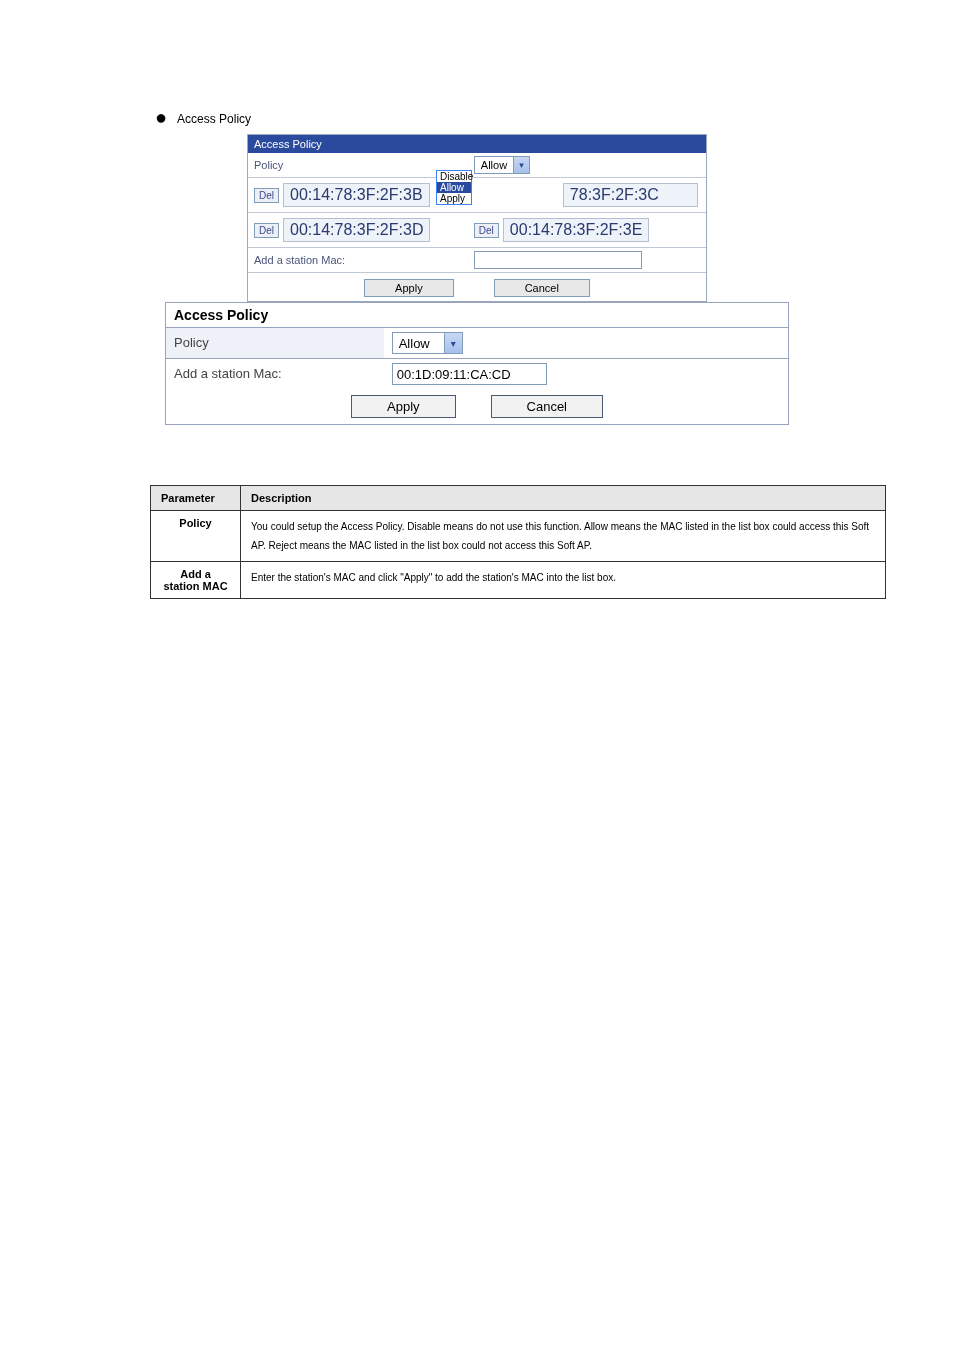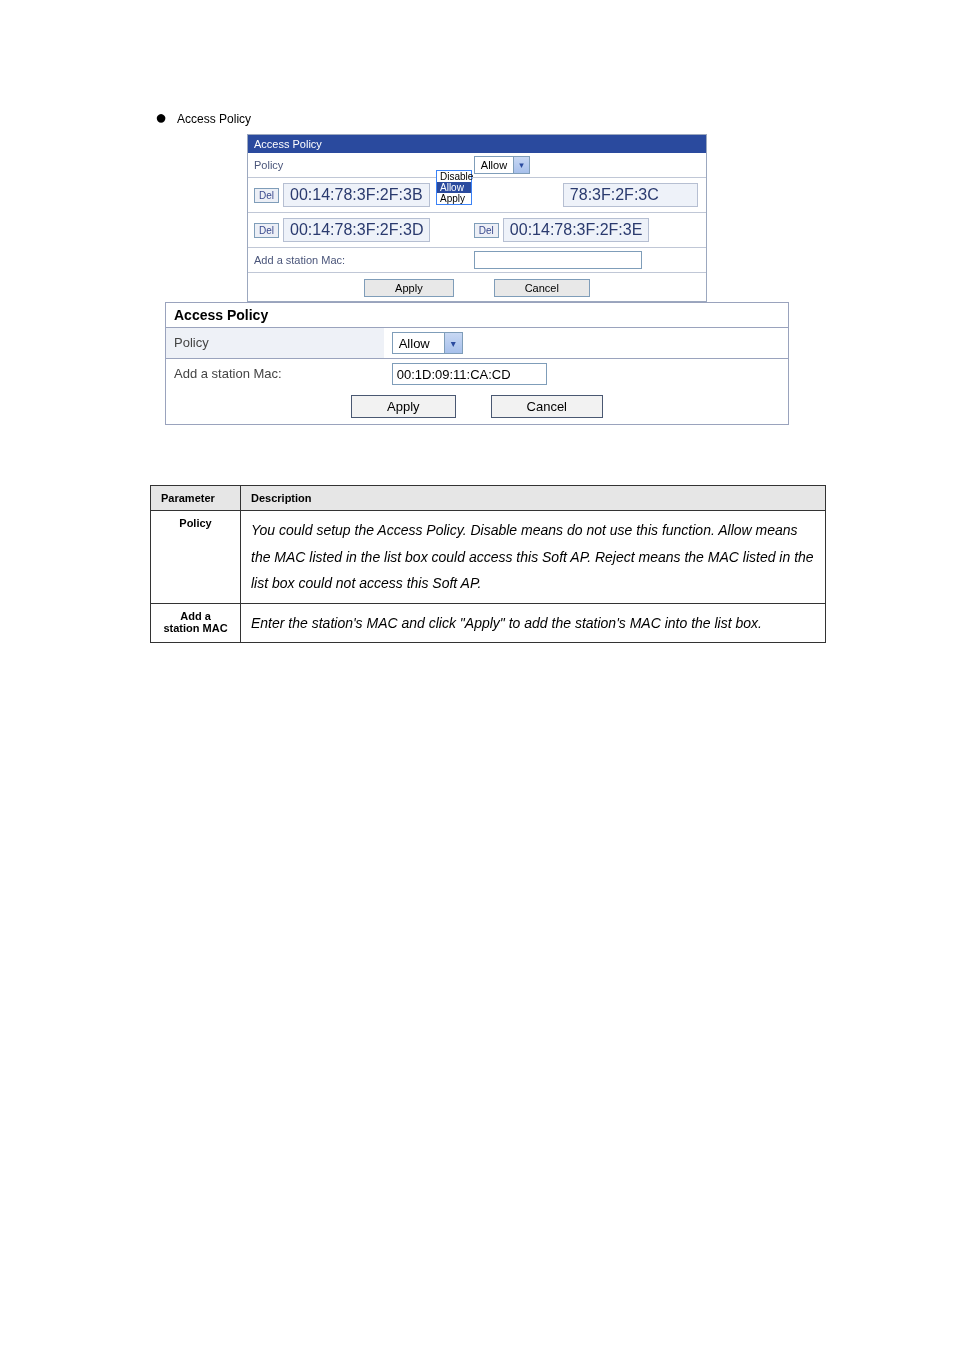--- a/index.html
+++ b/index.html
@@ -190,21 +190,21 @@
     }
     .p2-btn {
       border: 1px solid #4a5872;
       background: #f2f2f2;
       font-size: 13px;
       padding: 3px 35px;
       cursor: pointer;
     }
     
     .desc-table {
-      width: 676px;
+      width: 736px;
       margin: 60px auto 0 auto;
       border-collapse: collapse;
       border: 1px solid #333;
     }
     .desc-table th, .desc-table td {
       border: 1px solid #333;
       padding: 6px 10px;
       vertical-align: top;
     }
     .desc-table thead th {
@@ -213,23 +213,22 @@
       text-align: left;
       font-size: 11px;
     }
     .desc-table td.param {
       font-weight: bold;
       text-align: center;
       width: 90px;
       font-size: 11px;
     }
     .desc-table td.desc {
-      font-size: 14px;
+      font-size: 10px;
       line-height: 1.9;
-      font-style: italic;
     }
   </style>
 </head>
 <body>
 
 <div class="bullet-row">
   <span class="bullet">●</span>
   <span class="bullet-text">Access Policy</span>
 </div>
 

